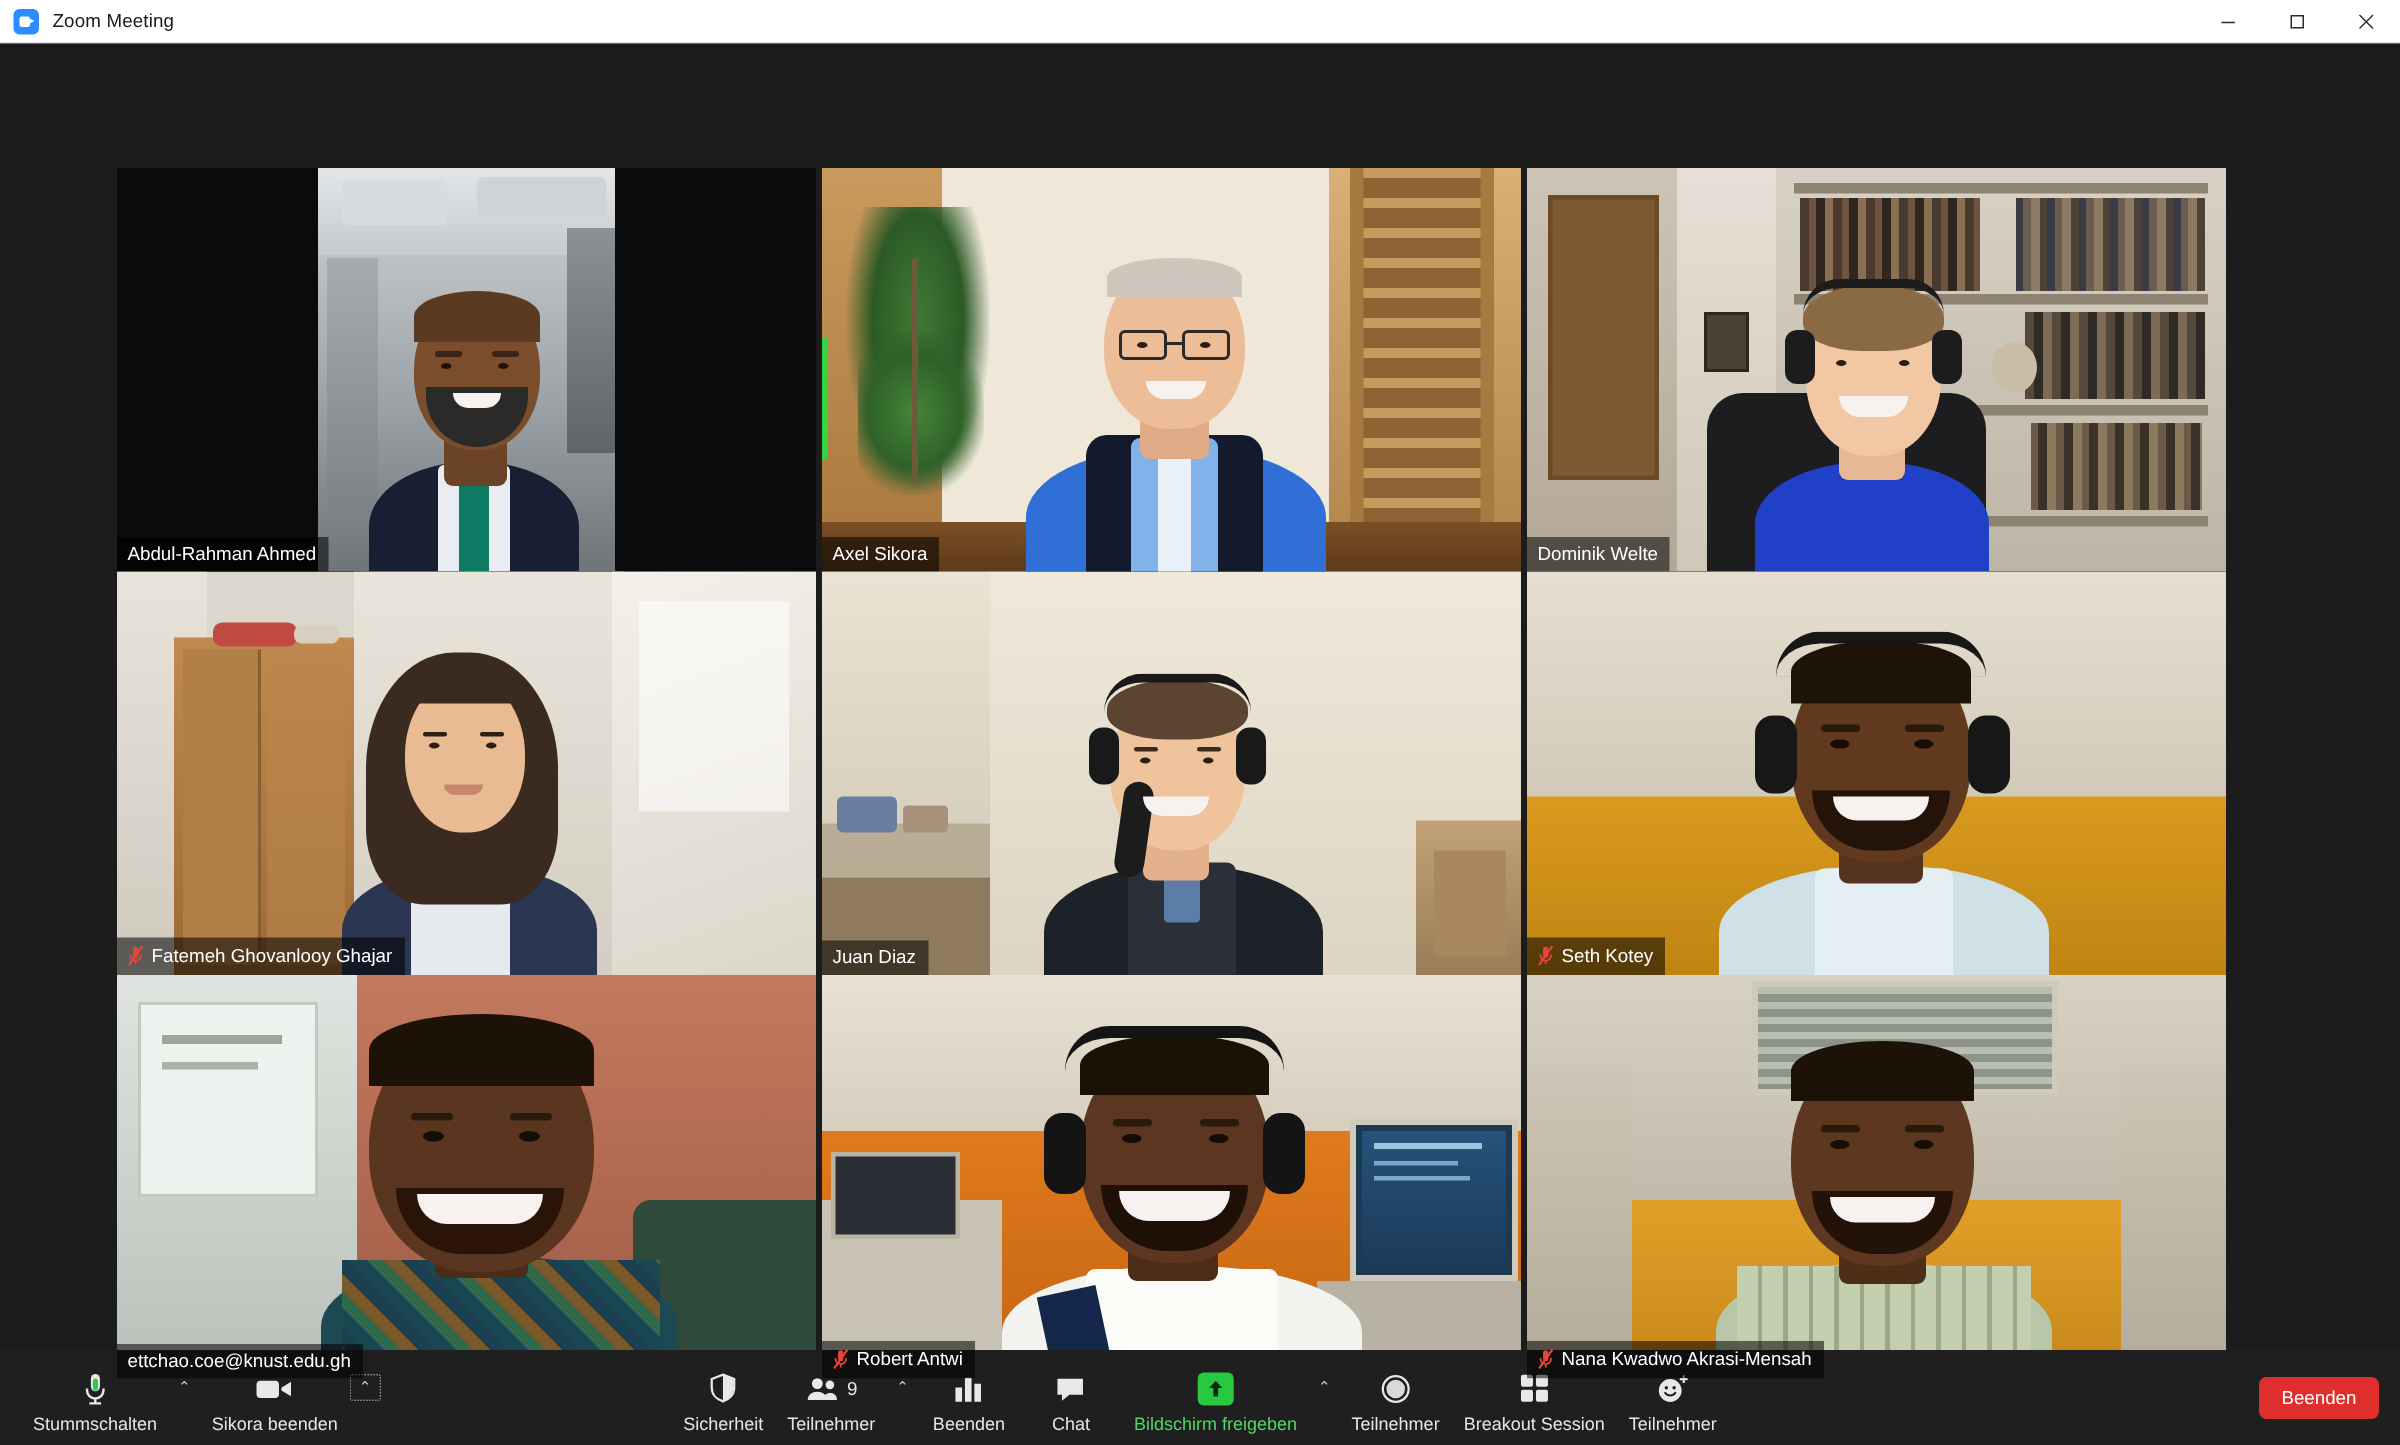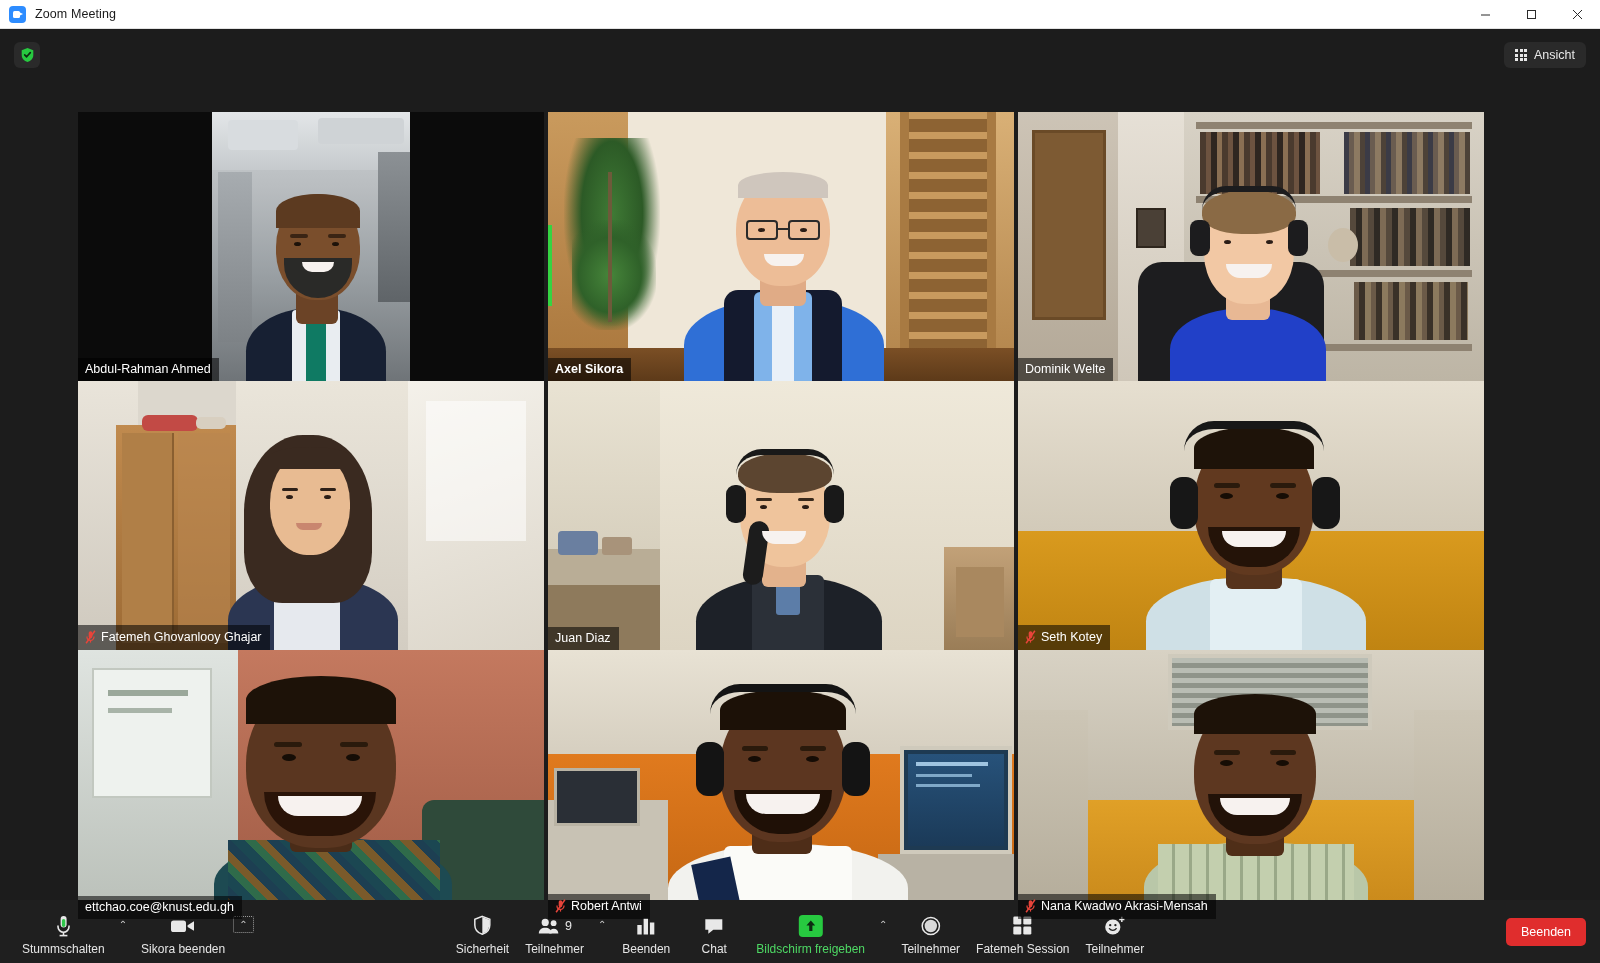--- a/index.html
+++ b/index.html
@@ -71,21 +71,21 @@
     width:1412px; height:787px;
     display:grid;
     grid-template-columns:repeat(3, 466px);
     grid-template-rows:repeat(3, 269px);
     gap:0px 4px;
   }
   .tile{
     position:relative; overflow:hidden; background:#101010;
   }
   .tile-inner{ position:absolute; inset:0; overflow:hidden; }
-  .tile.active{ outline:3px solid #f2e85c; outline-offset:-3px; z-index:5;font-weight:bold; }
+  .tile.active{ outline:3px solid #f2e85c; outline-offset:-3px; z-index:5; }
   .audio-bar{
     position:absolute; left:0; top:42%; width:4px; height:30%;
     background:#35d442; z-index:6;
   }
 
   .namebar{
     position:absolute; left:0; bottom:0; z-index:7;
     background:rgba(0,0,0,.55);
     color:#fff; font-size:12.5px; line-height:1;
     padding:5px 8px 6px 7px;
@@ -170,43 +170,20 @@
       <svg width="11" height="11" viewBox="0 0 11 11">
           <line x1="1" y1="1" x2="10" y2="10" stroke="currentColor" stroke-width="1"></line>
           <line x1="10" y1="1" x2="1" y2="10" stroke="currentColor" stroke-width="1"></line>
         </svg>
     </div>
   </div>
 </div>
 
 <div class="stage">
 
-  <div class="topbar">
-    <div class="shield">
-      <svg width="15" height="16" viewBox="0 0 15 16">
-        <path d="M7.5 1 L13.3 3.2 V8 C13.3 11.6 10.8 14.1 7.5 15 C4.2 14.1 1.7 11.6 1.7 8 V3.2 Z" fill="#27c940"></path>
-        <path d="M4.7 7.9 L6.6 9.8 L10.3 5.6" fill="none" stroke="#0d2b12" stroke-width="1.7" stroke-linecap="round" stroke-linejoin="round"></path>
-      </svg>
-    </div>
-
-    <div class="view-btn">
-      <span class="grid-glyph">
-        <i></i>
-          <i></i>
-          <i></i>
-          <i></i>
-          <i></i>
-          <i></i>
-          <i></i>
-          <i></i>
-          <i></i>
-      </span>
-      <span>Ansicht</span>
-    </div>
-  </div>
 
   <div class="vgrid">
 
     <div class="tile">
       <div class="tile-inner">
         <div class="scene" style="background:#0b0b0b;">
           <div class="obj" style="left:134px;top:0;width:198px;height:269px;background:linear-gradient(180deg,#cfd3d6 0%,#b9bdc0 28%,#9aa0a4 60%,#6f7478 100%);"></div>
           <div class="obj" style="left:134px;top:0;width:198px;height:58px;background:linear-gradient(180deg,#e3e6e8,#c6cacd);"></div>
           <div class="obj" style="left:150px;top:8px;width:70px;height:30px;border-radius:4px;background:#d8dcdf;"></div>
           <div class="obj" style="left:240px;top:6px;width:86px;height:26px;border-radius:4px;background:#cfd3d6;"></div>
@@ -615,21 +592,21 @@
 
     <div class="titem">
       <span class="ticon">
         <svg width="21" height="21" viewBox="0 0 21 21">
           <rect x="1.5" y="1.5" width="8" height="8" rx="1.3" fill="#e8e8e8"></rect>
           <rect x="11.5" y="1.5" width="8" height="8" rx="1.3" fill="#e8e8e8"></rect>
           <rect x="1.5" y="11.5" width="8" height="8" rx="1.3" fill="#e8e8e8"></rect>
           <rect x="11.5" y="11.5" width="8" height="8" rx="1.3" fill="#e8e8e8"></rect>
         </svg>
       </span>
-      <span class="tlabel">Fatemeh Session</span>
+      <span class="tlabel">Breakout Session</span>
     </div>
 
     <div class="titem">
       <span class="ticon">
         <svg width="24" height="22" viewBox="0 0 24 22">
           <circle cx="10" cy="12" r="7.6" fill="#e8e8e8"></circle>
           <circle cx="7.4" cy="10.2" r="1.15" fill="#1f1f1f"></circle>
           <circle cx="12.6" cy="10.2" r="1.15" fill="#1f1f1f"></circle>
           <path d="M6.6 13.6a4.2 4.2 0 0 0 6.8 0" fill="none" stroke="#1f1f1f" stroke-width="1.3" stroke-linecap="round"></path>
           <line x1="19" y1="1.8" x2="19" y2="7" stroke="#e8e8e8" stroke-width="1.5"></line>

